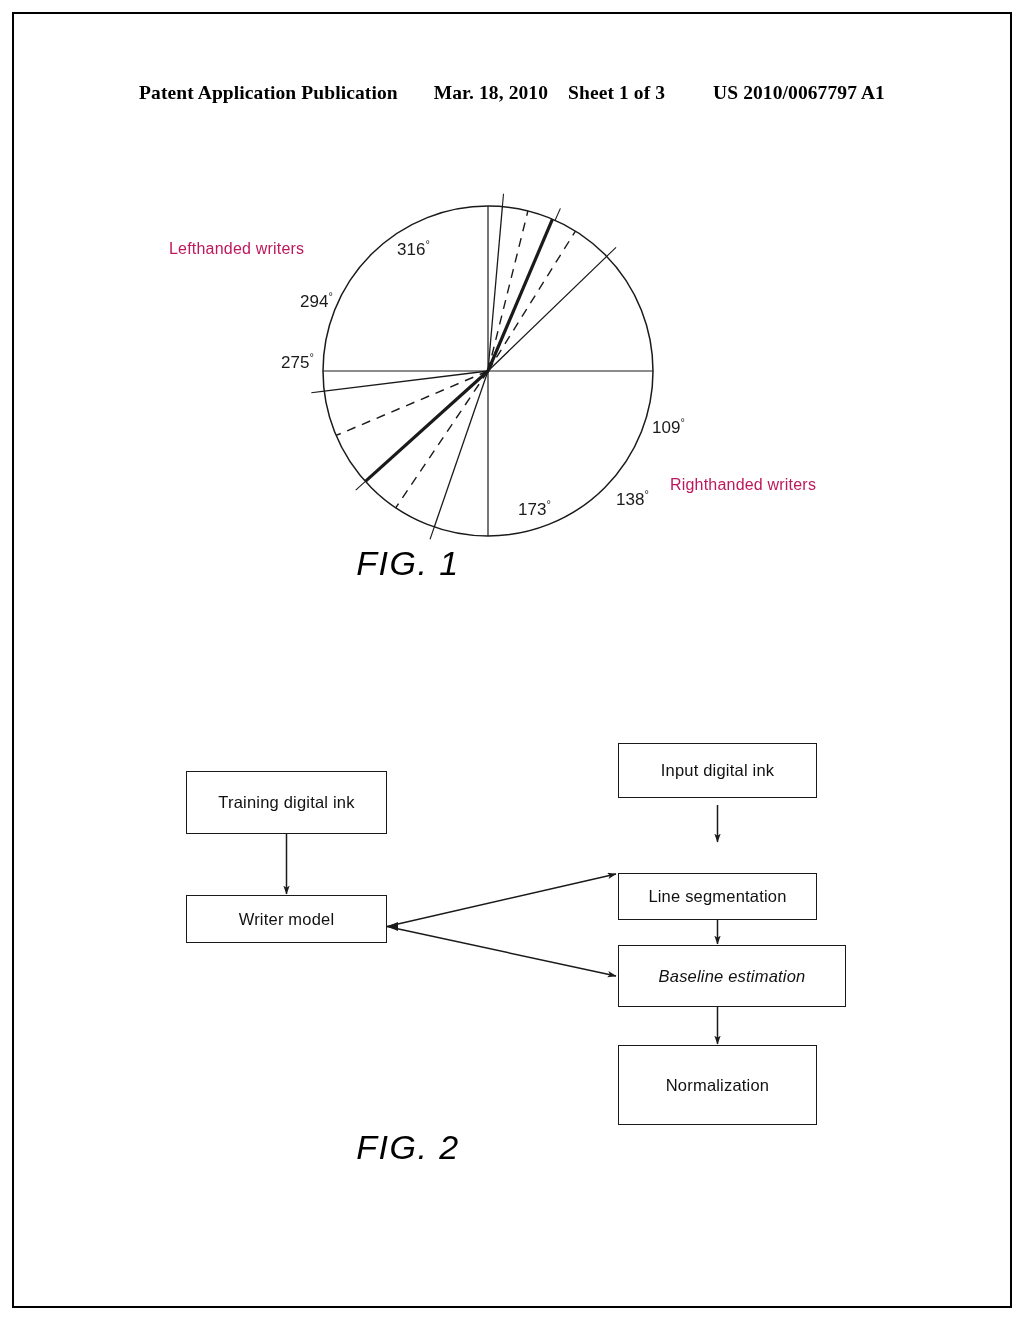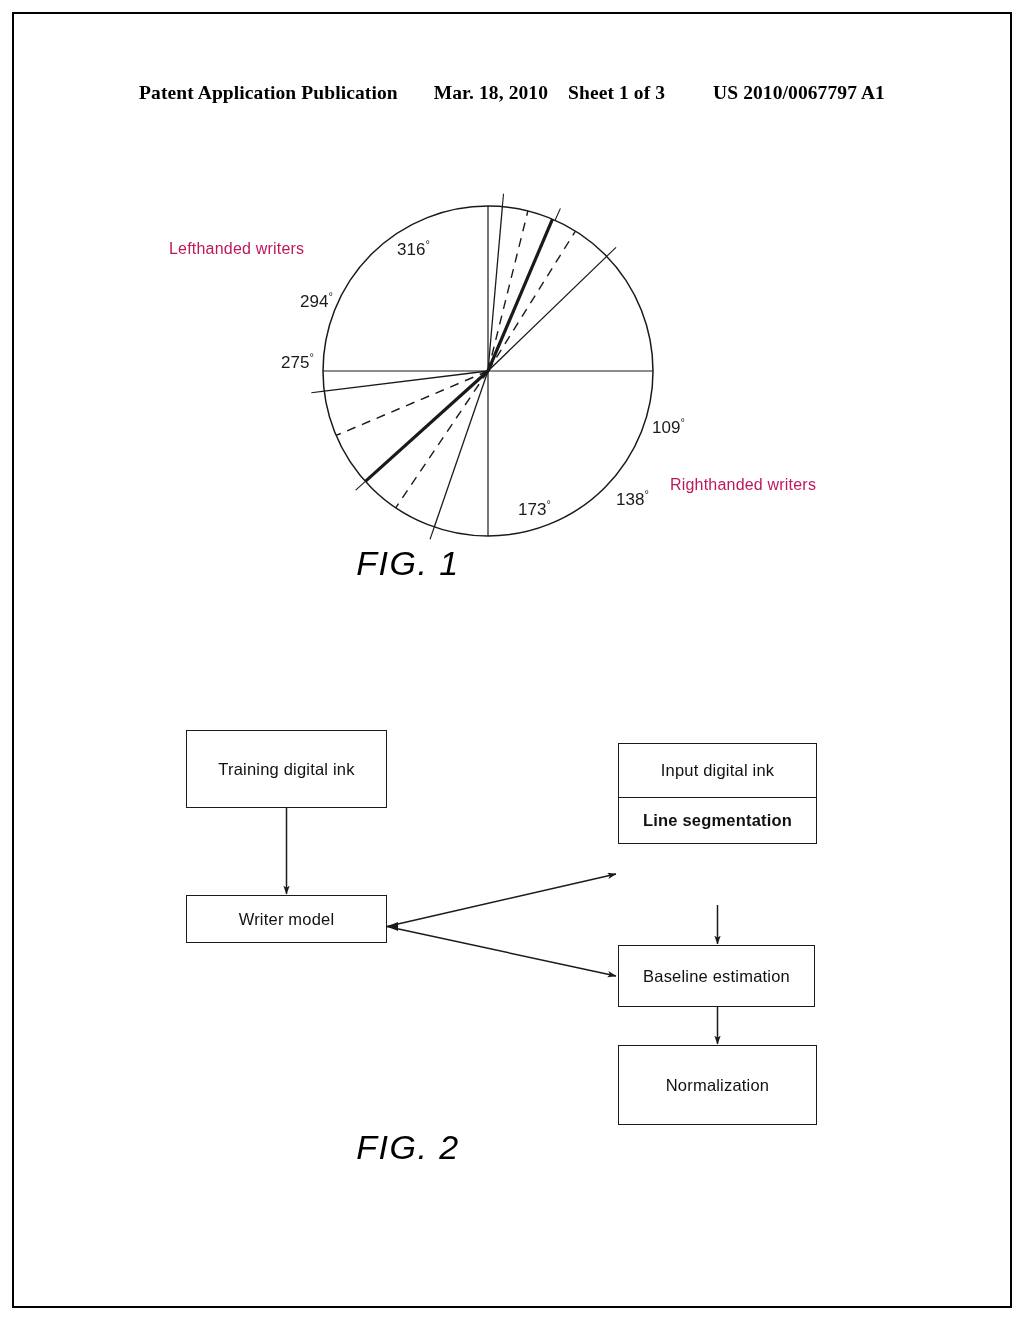--- a/index.html
+++ b/index.html
@@ -169,32 +169,32 @@
       <line x1="286.5" y1="808" x2="286.5" y2="894" stroke="#1a1a1a" stroke-width="1.5" marker-end="url(#arrowhead)"></line>
       <line x1="717.5" y1="805" x2="717.5" y2="842" stroke="#1a1a1a" stroke-width="1.5" marker-end="url(#arrowhead)"></line>
       <line x1="717.5" y1="905" x2="717.5" y2="944" stroke="#1a1a1a" stroke-width="1.5" marker-end="url(#arrowhead)"></line>
       <line x1="717.5" y1="1007" x2="717.5" y2="1044" stroke="#1a1a1a" stroke-width="1.5" marker-end="url(#arrowhead)"></line>
       <line x1="387" y1="926.5" x2="616" y2="874" stroke="#1a1a1a" stroke-width="1.5" marker-end="url(#arrowhead)"></line>
       <line x1="387" y1="926.5" x2="616" y2="976" stroke="#1a1a1a" stroke-width="1.5" marker-end="url(#arrowhead)"></line>
       <path d="M387,926.5 l11,-4.4 l0,8.8 Z" fill="#1a1a1a"></path>
     </svg>
 </div>
 
-<div class="flow-box" id="box-training" style="left:186px; top:730px; width:201px; height:78px;">
+<div class="flow-box" id="box-training" style="left:186px; top:771px; width:201px; height:63px;">
   <span>Training digital ink</span>
 </div>
 <div class="flow-box" id="box-writer" style="left:186px; top:895px; width:201px; height:48px;">
   <span>Writer model</span>
 </div>
 <div class="flow-box" id="box-input" style="left:618px; top:743px; width:199px; height:55px;">
   <span>Input digital ink</span>
 </div>
-<div class="flow-box" id="box-lineseg" style="left:618px; top:797px; width:199px; height:47px;font-weight:bold;">
+<div class="flow-box" id="box-lineseg" style="left:618px; top:873px; width:199px; height:47px;">
   <span>Line segmentation</span>
 </div>
-<div class="flow-box" id="box-baseline" style="left:618px; top:945px; width:197px; height:62px;">
+<div class="flow-box" id="box-baseline" style="left:618px; top:945px; width:228px; height:62px;font-style:italic;">
   <span>Baseline estimation</span>
 </div>
 <div class="flow-box" id="box-normalization" style="left:618px; top:1045px; width:199px; height:80px;">
   <span>Normalization</span>
 </div>
 
 <div class="fig-caption" id="fig2-caption">FIG. 2</div>
 
 </body></html>

